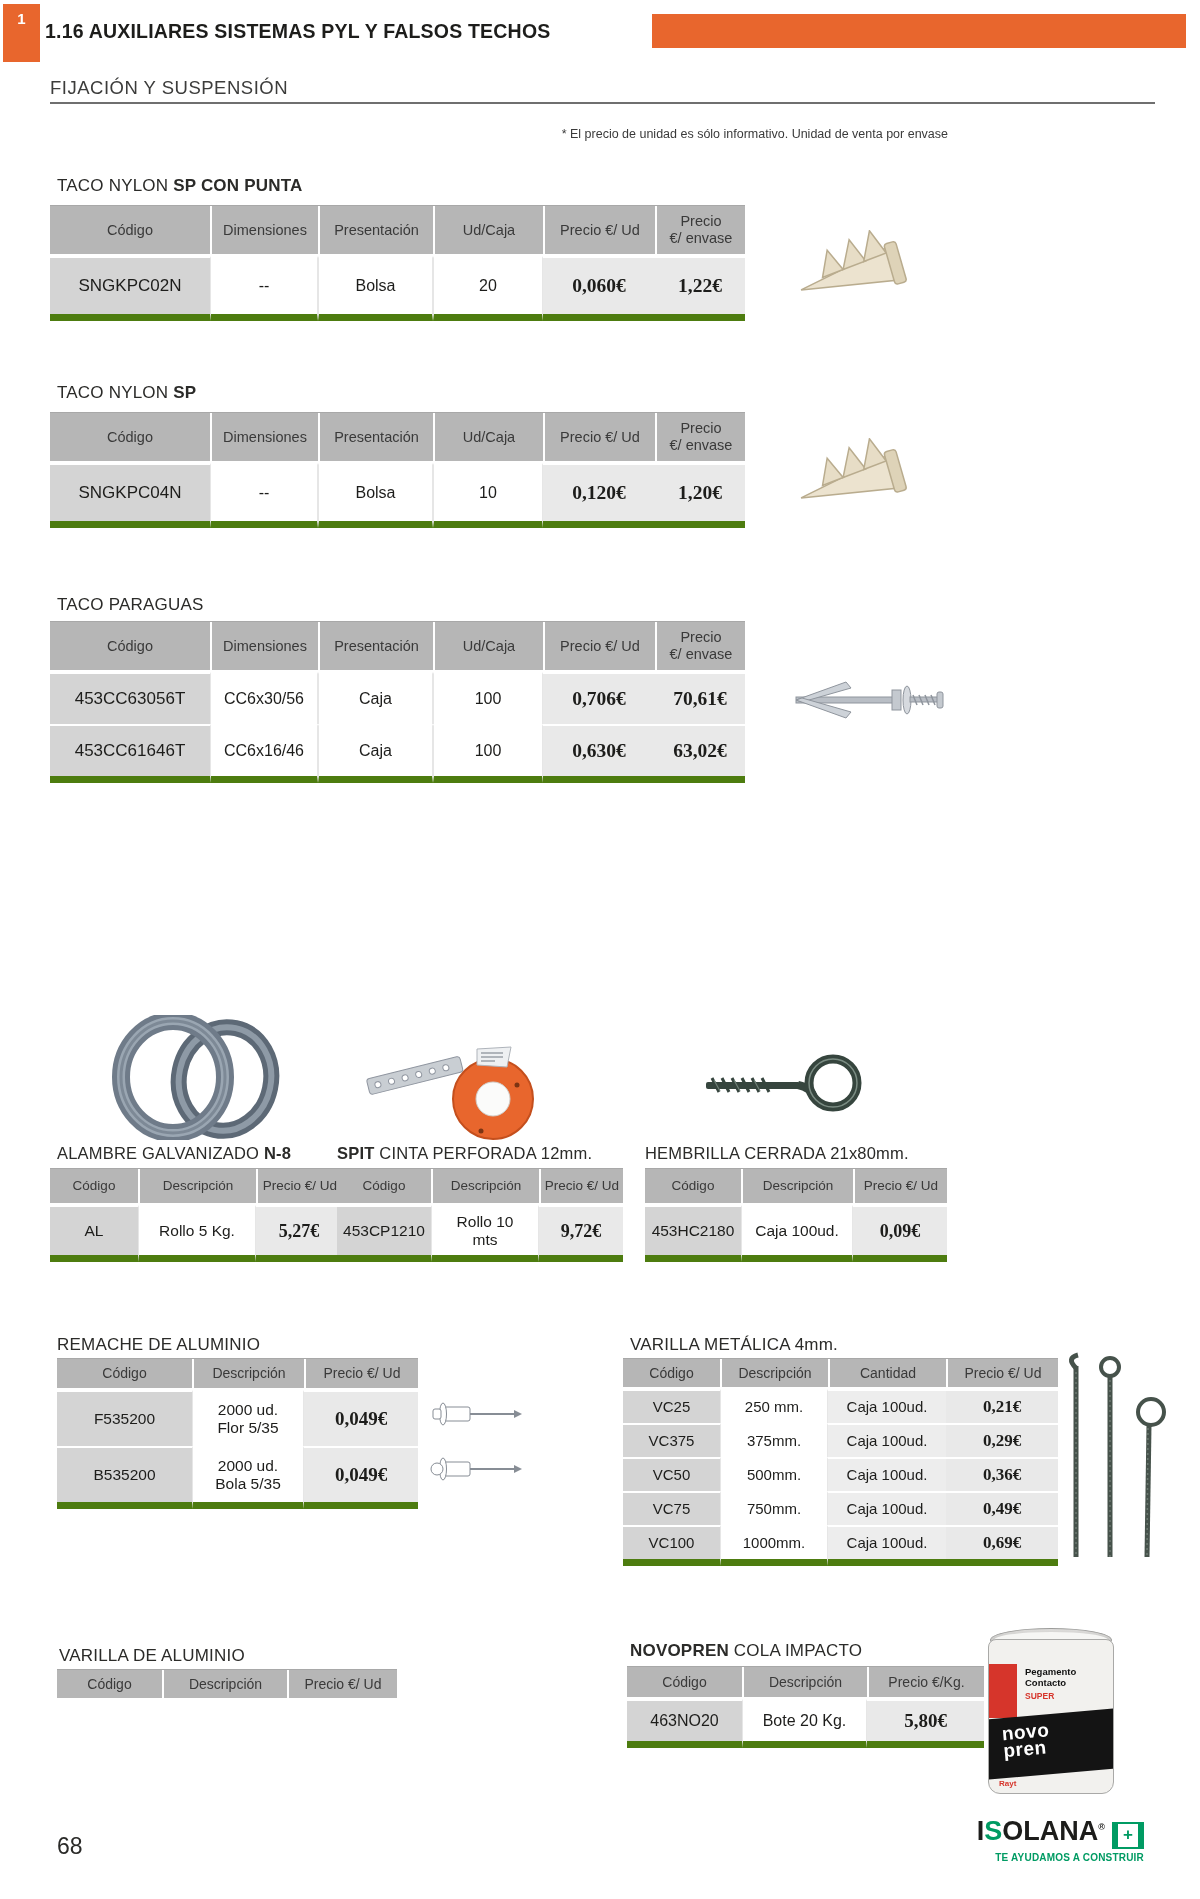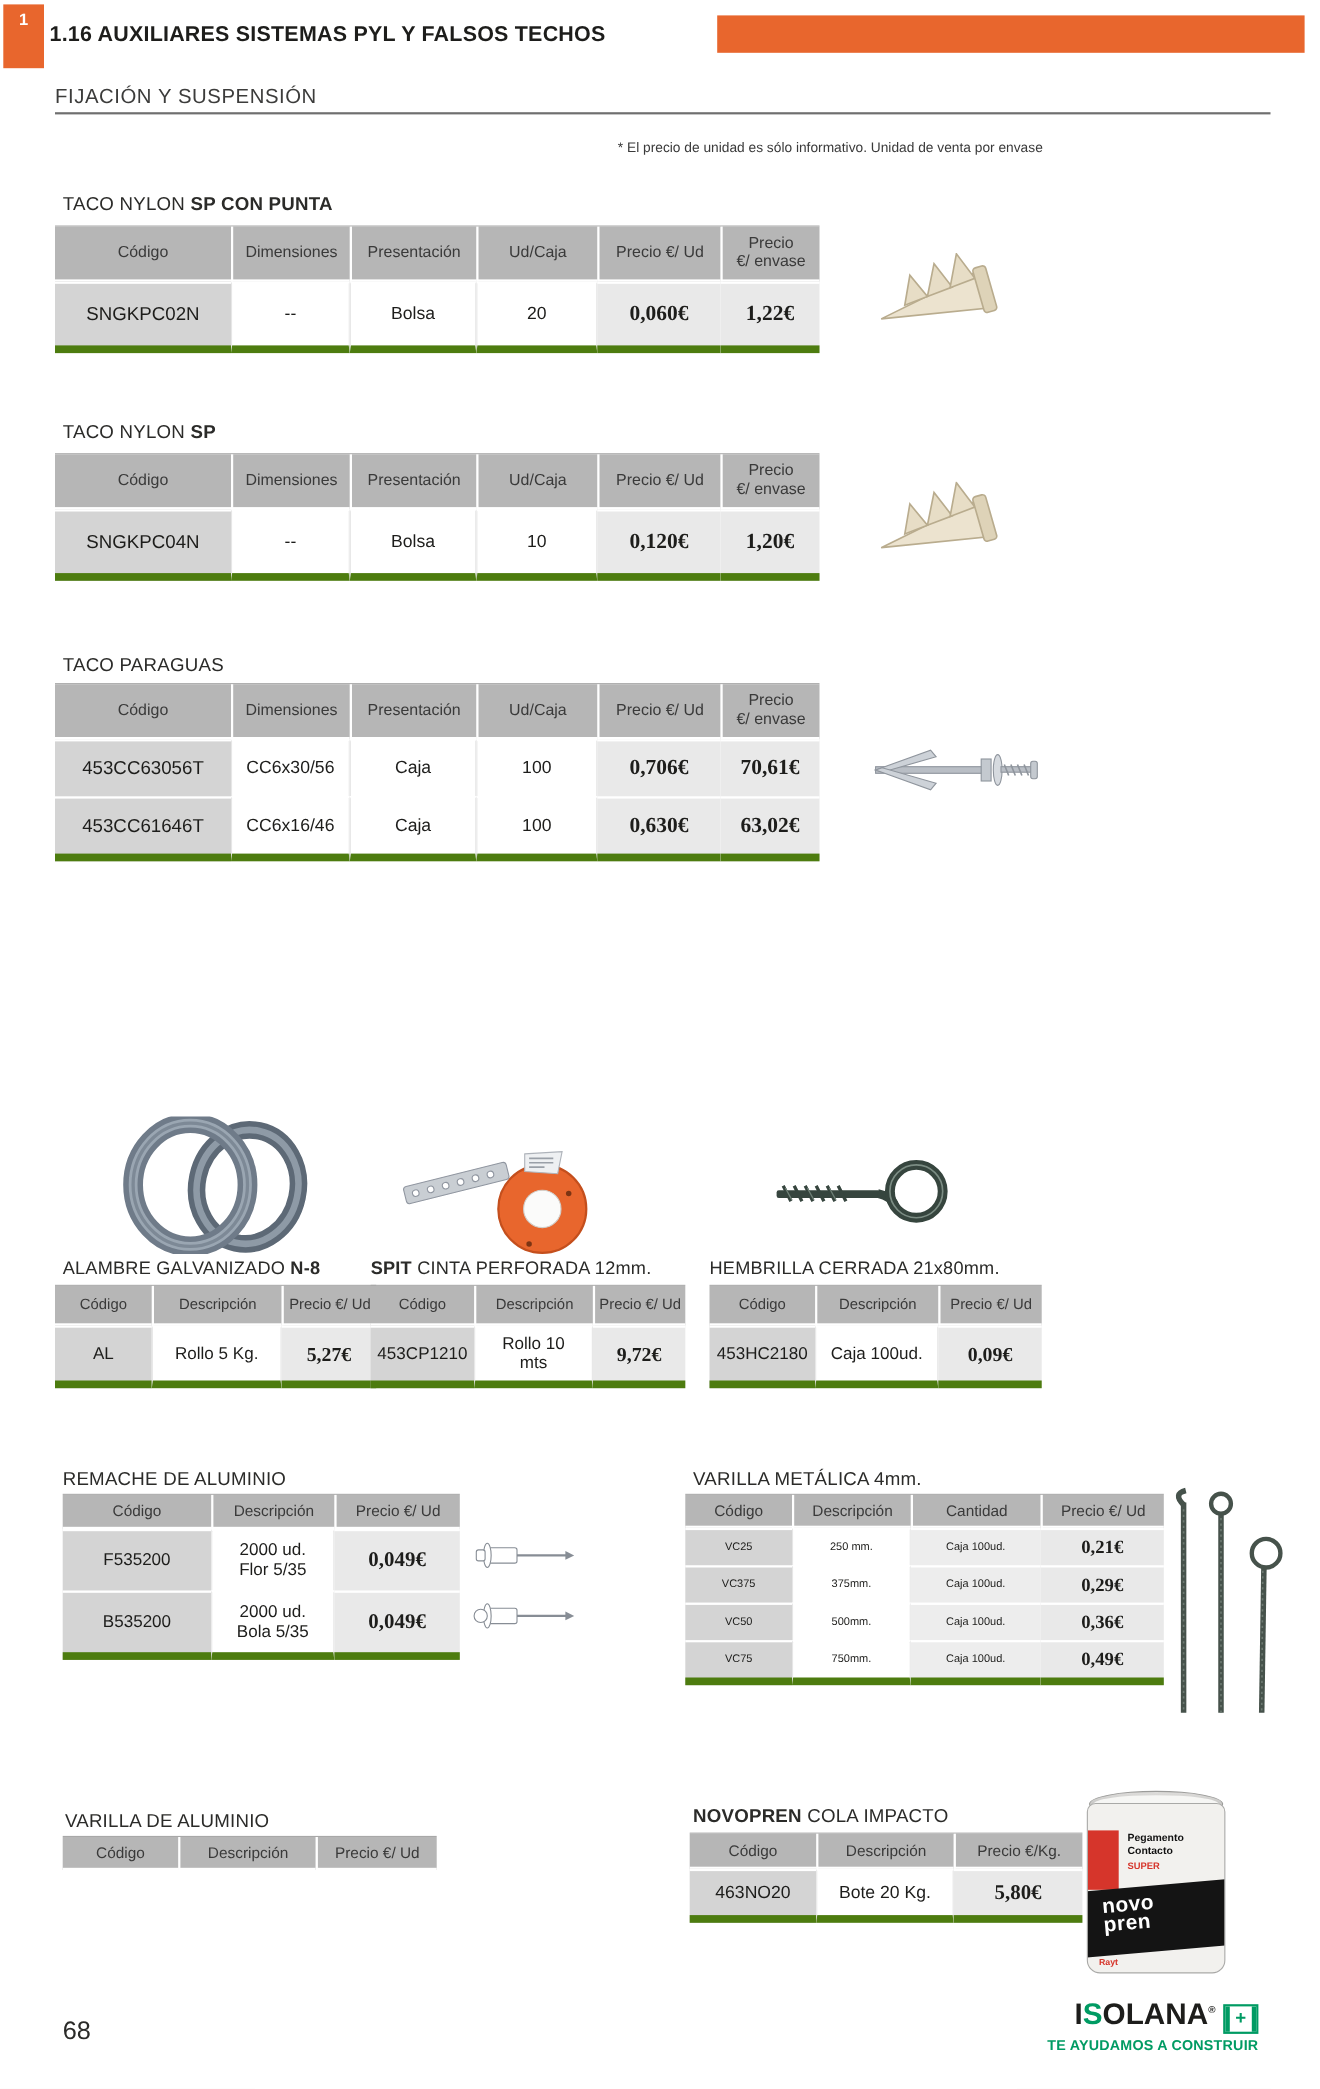--- a/index.html
+++ b/index.html
@@ -40,21 +40,21 @@
 
   table.sm th{height:34px;font-size:13.5px;}
   table.sm td{height:48px;font-size:15.5px;}
   table.sm td.pr{font-size:18px;}
 
   table.rem th{height:29px;font-size:14px;}
   table.rem td{height:54px;font-size:15.5px;}
   table.rem td.pr{font-size:19px;}
 
   table.vm th{height:28px;font-size:14px;}
-  table.vm td{height:32px;font-size:10px;}
+  table.vm td{height:32px;font-size:15px;}
   table.vm td.pr{font-size:17px;}
 
   table.va th{height:28px;font-size:14px;}
   table.va td{height:31px;font-size:15.5px;}
   table.va td.pr{font-size:17.5px;}
 
   table.nv th{height:30px;font-size:14px;}
   table.nv td{height:40px;font-size:16px;}
   table.nv td.pr{font-size:19px;}
 
@@ -77,21 +77,21 @@
 
   
   .page-num{position:absolute;left:57px;top:1833px;font-size:23px;color:#2a2a28;}
   .brand{position:absolute;right:56px;top:1814px;text-align:right;}
   .brand-line{font-size:27px;font-weight:800;color:#1d1d1b;letter-spacing:0;line-height:27px;}
   .brand-s{color:#009B63;}
   .brand-reg{font-size:9px;vertical-align:super;}
   .plus-box{display:inline-block;width:28px;height:23px;border:2px solid #009B63;margin-left:7px;
             vertical-align:baseline;text-align:center;line-height:22px;font-size:17px;font-weight:800;color:#009B63;
             box-shadow:inset 4px 0 0 #009B63, inset -4px 0 0 #009B63;}
-  .tagline{margin-top:3px;font-size:13px;font-weight:700;color:#009B63;letter-spacing:.2px;}
+  .tagline{margin-top:3px;font-size:10px;font-weight:700;color:#009B63;letter-spacing:.2px;}
 </style>
 </head>
 <body>
 
 <div id="canvas">
 
   <div class="tab1">1</div>
   <div class="main-title">1.16 AUXILIARES SISTEMAS PYL Y FALSOS TECHOS</div>
   <div class="orange-bar"></div>
   <div class="subtitle">FIJACIÓN Y SUSPENSIÓN</div>
@@ -428,20 +428,26 @@
       <td class="wht">500mm.</td>
       <td class="qty">Caja 100ud.</td>
       <td class="pr">0,36€</td>
     </tr>
     <tr>
       <td class="cod">VC75</td>
       <td class="wht">750mm.</td>
       <td class="qty">Caja 100ud.</td>
       <td class="pr">0,49€</td>
     </tr>
+    <tr>
+      <td class="cod">VC100</td>
+      <td class="wht">1000mm.</td>
+      <td class="qty">Caja 100ud.</td>
+      <td class="pr">0,69€</td>
+    </tr>
   </tbody>
     </table>
   <div class="img" style="left:1058px;top:1352px">
     <svg width="115" height="210" viewBox="0 0 115 210">
       <g stroke="#46524b" fill="none">
         <path d="M18 16 q-10 -10 2 -13" stroke-width="5"></path>
         <line x1="18" y1="14" x2="18" y2="205" stroke-width="5"></line>
         <circle cx="52" cy="15" r="9" stroke-width="4"></circle>
         <line x1="52" y1="24" x2="52" y2="205" stroke-width="5"></line>
         <circle cx="93" cy="60" r="13" stroke-width="4"></circle>

